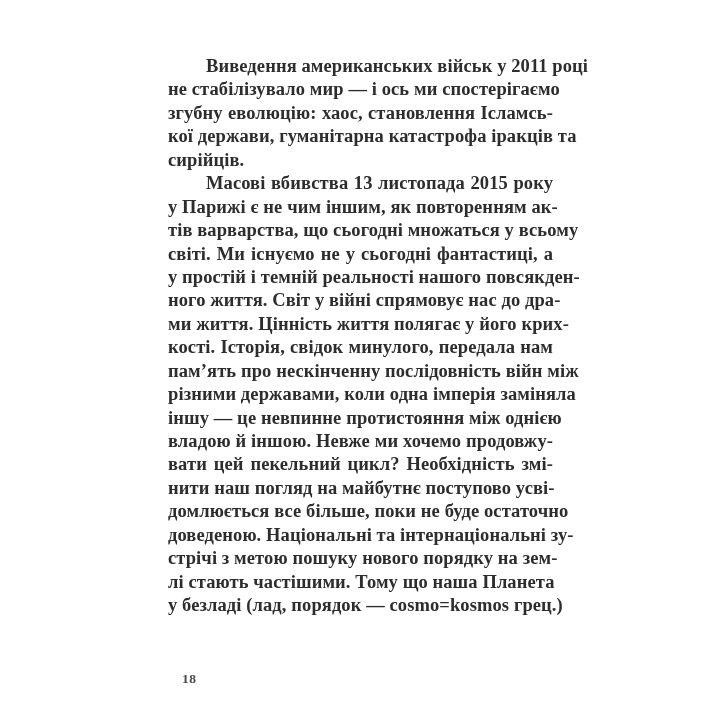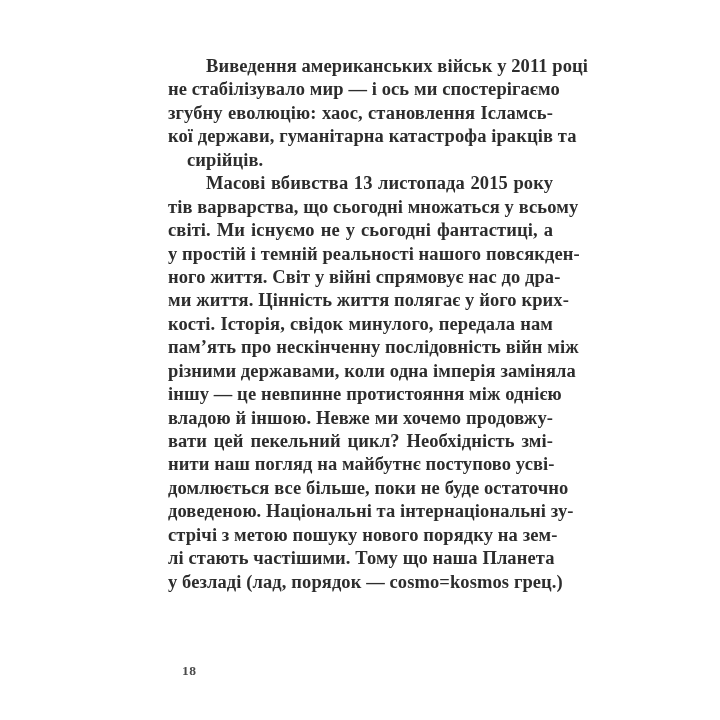--- a/index.html
+++ b/index.html
@@ -31,37 +31,37 @@
     line-height: 23.45px;
     text-align: justify;
     text-align-last: justify;
     white-space: nowrap;
   }
   .line.indent { padding-left: 38px; }
   .line.endline {
     text-align: left;
     text-align-last: left;
     white-space: normal;
-    margin-left: 19px;
   }
   .footer {
     position: absolute;
     left: 168px;
     top: 663px;
     width: 385px;
     display: flex;
     justify-content: space-between;
     align-items: baseline;
     color: #474747;
   }
   .page-number {
     font-size: 13.5px;
     padding-left: 14px;
     letter-spacing: 0.5px;
     color: #4a4a4a;
+    margin-top: 8px;
   }
   .running-title {
     font-size: 10.5px;
     letter-spacing: 0.2px;
     color: #4f4f4f;
   }
 </style>
 </head>
 <body>
 
@@ -72,20 +72,21 @@
     <div class="para">
       <span class="line indent">Виведення американських військ у 2011 році</span>
       <span class="line">не стабілізувало мир — і ось ми спостерігаємо</span>
       <span class="line">згубну еволюцію: хаос, становлення Ісламсь-</span>
       <span class="line">кої держави, гуманітарна катастрофа іракців та</span>
       <span class="line endline">сирійців.</span>
     </div>
 
     <div class="para">
       <span class="line indent">Масові вбивства 13 листопада 2015 року</span>
+      <span class="line">у Парижі є не чим іншим, як повторенням ак-</span>
       <span class="line">тів варварства, що сьогодні множаться у всьому</span>
       <span class="line">світі. Ми існуємо не у сьогодні фантастиці, а</span>
       <span class="line">у простій і темній реальності нашого повсякден-</span>
       <span class="line">ного життя. Світ у війні спрямовує нас до дра-</span>
       <span class="line">ми життя. Цінність життя полягає у його крих-</span>
       <span class="line">кості. Історія, свідок минулого, передала нам</span>
       <span class="line">пам’ять про нескінченну послідовність війн між</span>
       <span class="line">різними державами, коли одна імперія заміняла</span>
       <span class="line">іншу — це невпинне протистояння між однією</span>
       <span class="line">владою й іншою. Невже ми хочемо продовжу-</span>

